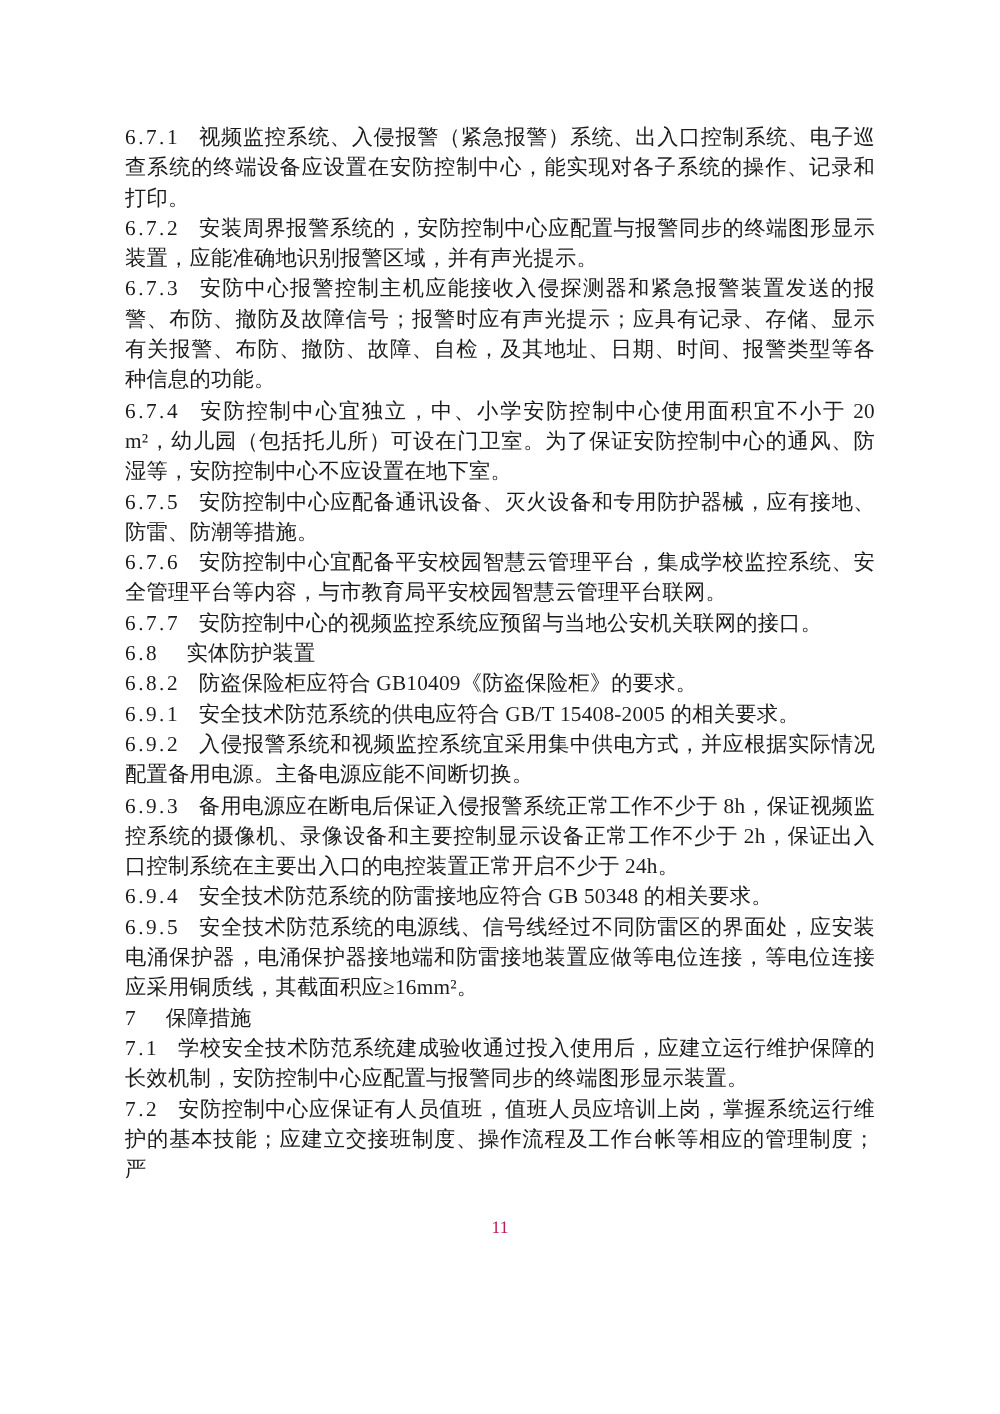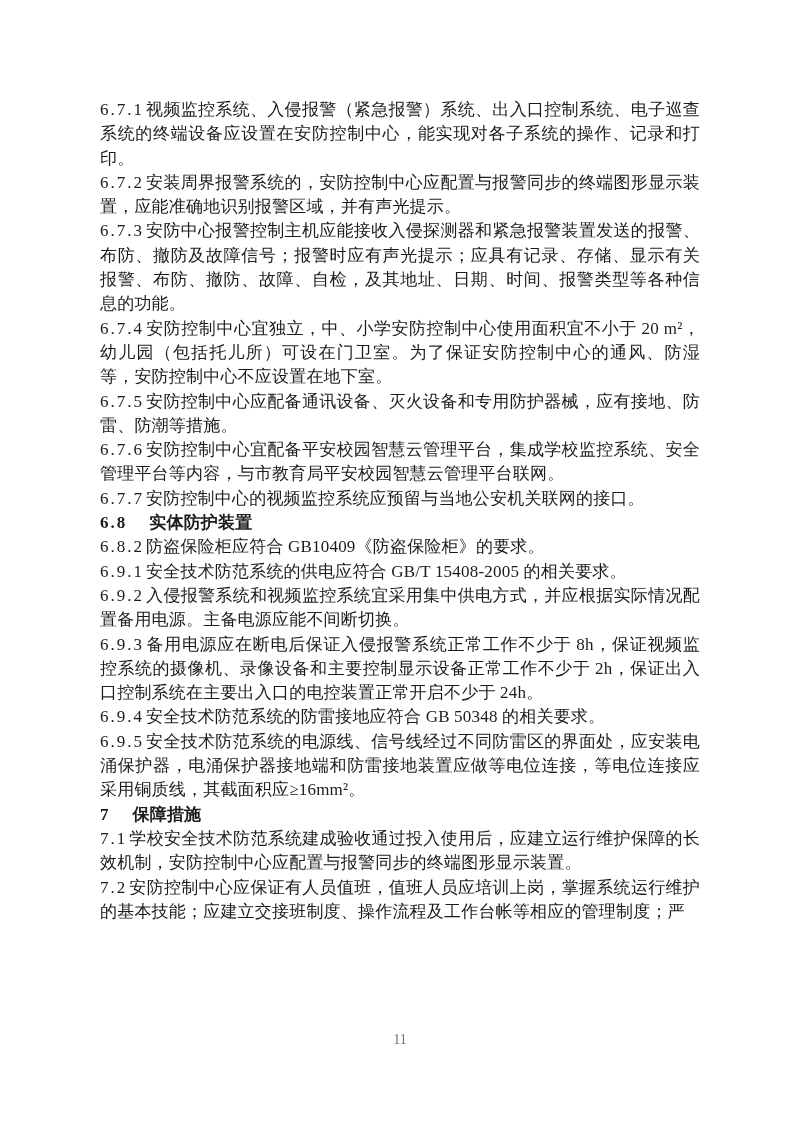--- a/index.html
+++ b/index.html
@@ -32,40 +32,40 @@
   .content p {
     margin: 0;
     padding: 0;
     font-size: 17px;
     line-height: 24.3px;
     text-align: justify;
     text-align-last: left;
     letter-spacing: 0.2px;
   }
   p.heading {
-    font-weight: 700;
+    font-weight: 400;
     text-align: center;
   }
   .num {
     letter-spacing: 2px;
-    margin-right: 2px;
+    margin-right: 15px;
     white-space: nowrap;
   }
   .heading .num {
     margin-right: 22px;
   }
   .page-number {
     position: absolute;
     left: 0;
-    top: 1031px;
+    top: 974px;
     width: 800px;
     text-align: center;
     font-size: 14px;
     line-height: 18px;
-    color: #737373;
+    color: #be185d;
   }
 </style>
 </head>
 <body>
 
 <div class="page">
   <div class="content" id="doc-content">
       <p class="clause"><span class="num">6.7.1</span><span>视频监控系统、入侵报警（紧急报警）系统、出入口控制系统、电子巡查系统的终端设备应设置在安防控制中心，能实现对各子系统的操作、记录和打印。</span></p>
       <p class="clause"><span class="num">6.7.2</span><span>安装周界报警系统的，安防控制中心应配置与报警同步的终端图形显示装置，应能准确地识别报警区域，并有声光提示。</span></p>
       <p class="clause"><span class="num">6.7.3</span><span>安防中心报警控制主机应能接收入侵探测器和紧急报警装置发送的报警、布防、撤防及故障信号；报警时应有声光提示；应具有记录、存储、显示有关报警、布防、撤防、故障、自检，及其地址、日期、时间、报警类型等各种信息的功能。</span></p>

